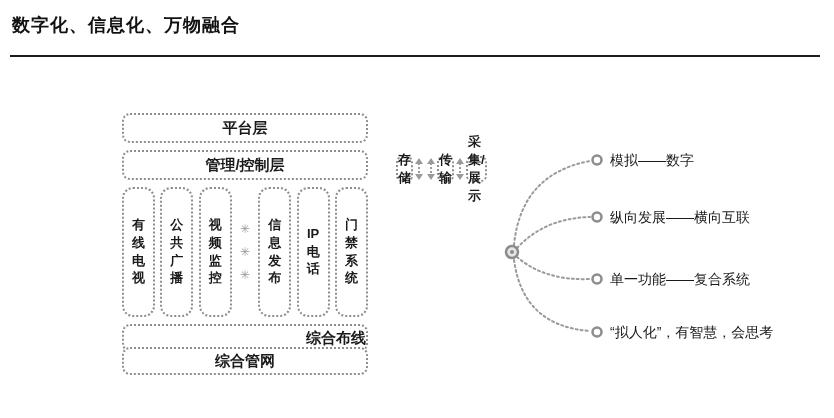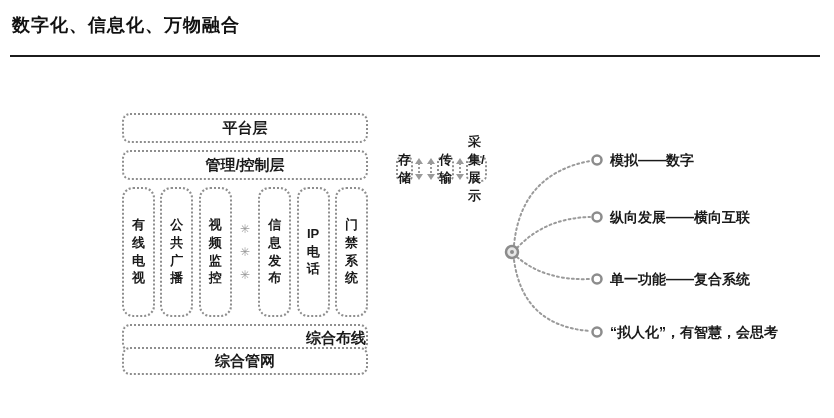--- a/index.html
+++ b/index.html
@@ -44,21 +44,21 @@
   #flow-col {
     position:absolute; left:396px; top:156px; width:86px;
     display:flex; align-items:center;
   }
   .flow-box { height:26px; border-radius:6px; font-size:13px; font-weight:600; }
   .flow-arrow { height:23px; display:flex; align-items:center; justify-content:center; }
   
   #fan-svg { position:absolute; left:495px; top:140px; }
   .fan-label {
     position:absolute; left:610px; white-space:nowrap;
-    font-size:14px; font-weight:700; color:#1a1a1a; line-height:18px;
+    font-size:14px; font-weight:400; color:#1a1a1a; line-height:18px;
   }
 </style>
 </head>
 <body>
 
 <div class="slide">
 
   <div class="title">数字化、信息化、万物融合</div>
   <div class="rule"></div>
 

